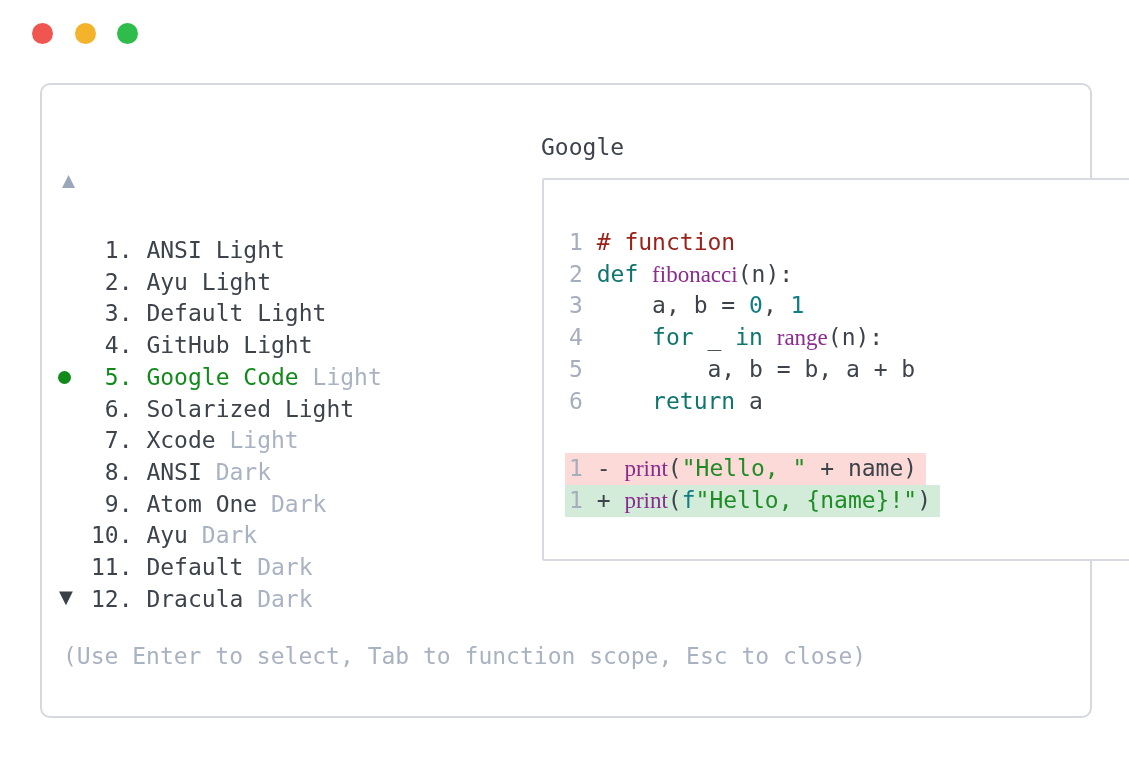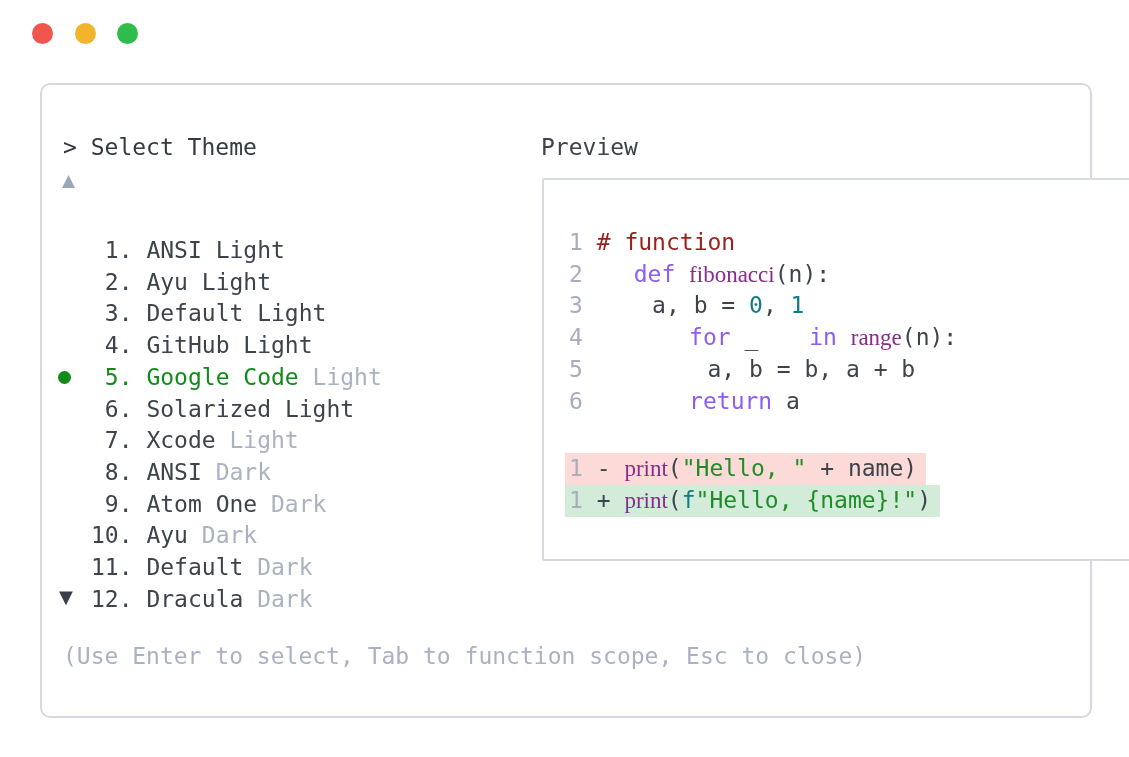--- a/index.html
+++ b/index.html
@@ -25,42 +25,41 @@
   .hint{left:21px;top:556px;color:var(--muted,#a9b2c1);}
   .preview-label{left:499px;top:47px;color:#3d434b;}
   .pane{
     position:absolute;left:500px;top:93px;width:628px;height:383px;
     background:#fff;border:2px solid #d7dae0;border-radius:2px;box-sizing:border-box;
   }
   .code{position:absolute;left:25px;top:47px;white-space:pre;}
   .code .ln{color:#a6aebd;}
   .code .pl{color:#3d434b;}
   .code .cm{color:#9a221a;}
-  .code .kw{color:#8b5cf6;margin-left:37px;}
+  .code .kw{color:#0f766e;}
   .code .fn{color:#8a2b8e;font-family:Liberation Serif, serif;}
   .code .lit{color:#0f7d85;}
   .code .str{color:#1f8c26;}
   .spacer{height:36px;}
   .bgwrap{display:inline-block;padding:0 9px 0 4px;margin-left:-4px;}
   .bgwrap.removed{background:var(--delbg,#fbdad7);}
   .bgwrap.added{background:var(--addbg,#d3ecd9);}
 </style>
 </head>
 <body style="--accent: #108a19; --muted: #a9b2c1; --text: #3d434b; --delbg: #fbdad7; --addbg: #d3ecd9;">
 
 <div>
   <span class="dot" style="left: 32px; background: rgb(241, 85, 79);"></span>
   <span class="dot" style="left: 75px; background: rgb(243, 179, 43);"></span>
   <span class="dot" style="left: 117px; background: rgb(46, 189, 74);"></span>
 </div>
 
 <div class="panel">
-  <div class="abs prompt">&gt; Select Theme</div>
   <div class="abs scroll-up">▲</div>
   <div class="abs theme-list" id="theme-list"><div class="theme-row"><span class="t-num"> 1. </span><span class="t-name">ANSI </span><span class="t-name">Light</span></div><div class="theme-row"><span class="t-num"> 2. </span><span class="t-name">Ayu </span><span class="t-name">Light</span></div><div class="theme-row"><span class="t-num"> 3. </span><span class="t-name">Default </span><span class="t-name">Light</span></div><div class="theme-row"><span class="t-num"> 4. </span><span class="t-name">GitHub </span><span class="t-name">Light</span></div><div class="theme-row selected"><span class="bullet"></span><span class="t-num"> 5. </span><span class="t-name">Google Code </span><span class="t-muted">Light</span></div><div class="theme-row"><span class="t-num"> 6. </span><span class="t-name">Solarized </span><span class="t-name">Light</span></div><div class="theme-row"><span class="t-num"> 7. </span><span class="t-name">Xcode </span><span class="t-muted">Light</span></div><div class="theme-row"><span class="t-num"> 8. </span><span class="t-name">ANSI </span><span class="t-muted">Dark</span></div><div class="theme-row"><span class="t-num"> 9. </span><span class="t-name">Atom One </span><span class="t-muted">Dark</span></div><div class="theme-row"><span class="t-num">10. </span><span class="t-name">Ayu </span><span class="t-muted">Dark</span></div><div class="theme-row"><span class="t-num">11. </span><span class="t-name">Default </span><span class="t-muted">Dark</span></div><div class="theme-row"><span class="t-num">12. </span><span class="t-name">Dracula </span><span class="t-muted">Dark</span></div></div>
   <div class="abs scroll-down">▼</div>
   <div class="abs hint">(Use Enter to select, Tab to function scope, Esc to close)</div>
 
-  <div class="abs preview-label">Preview</div>
+  <div class="abs preview-label">Google</div>
   <div class="pane">
     <div class="code" id="code-block"><div><span class="ln">1 </span><span class="cm"># function</span></div><div><span class="ln">2 </span><span class="kw">def</span><span class="pl"> </span><span class="fn">fibonacci</span><span class="pl">(n):</span></div><div><span class="ln">3 </span><span class="pl">    a, b = </span><span class="lit">0</span><span class="pl">, </span><span class="lit">1</span></div><div><span class="ln">4 </span><span class="pl">    </span><span class="kw">for</span><span class="pl"> _ </span><span class="kw">in</span><span class="pl"> </span><span class="fn">range</span><span class="pl">(n):</span></div><div><span class="ln">5 </span><span class="pl">        a, b = b, a + b</span></div><div><span class="ln">6 </span><span class="pl">    </span><span class="kw">return</span><span class="pl"> a</span></div><div class="spacer"></div><div class=""><span class="bgwrap removed"><span class="ln">1</span><span class="pl"> - </span><span class="fn">print</span><span class="pl">(</span><span class="str">"Hello, "</span><span class="pl"> + name)</span></span></div><div class=""><span class="bgwrap added"><span class="ln">1</span><span class="pl"> + </span><span class="fn">print</span><span class="pl">(</span><span class="lit">f</span><span class="str">"Hello, {name}!"</span><span class="pl">)</span></span></div></div>
   </div>
 </div>
 
 </body></html>

